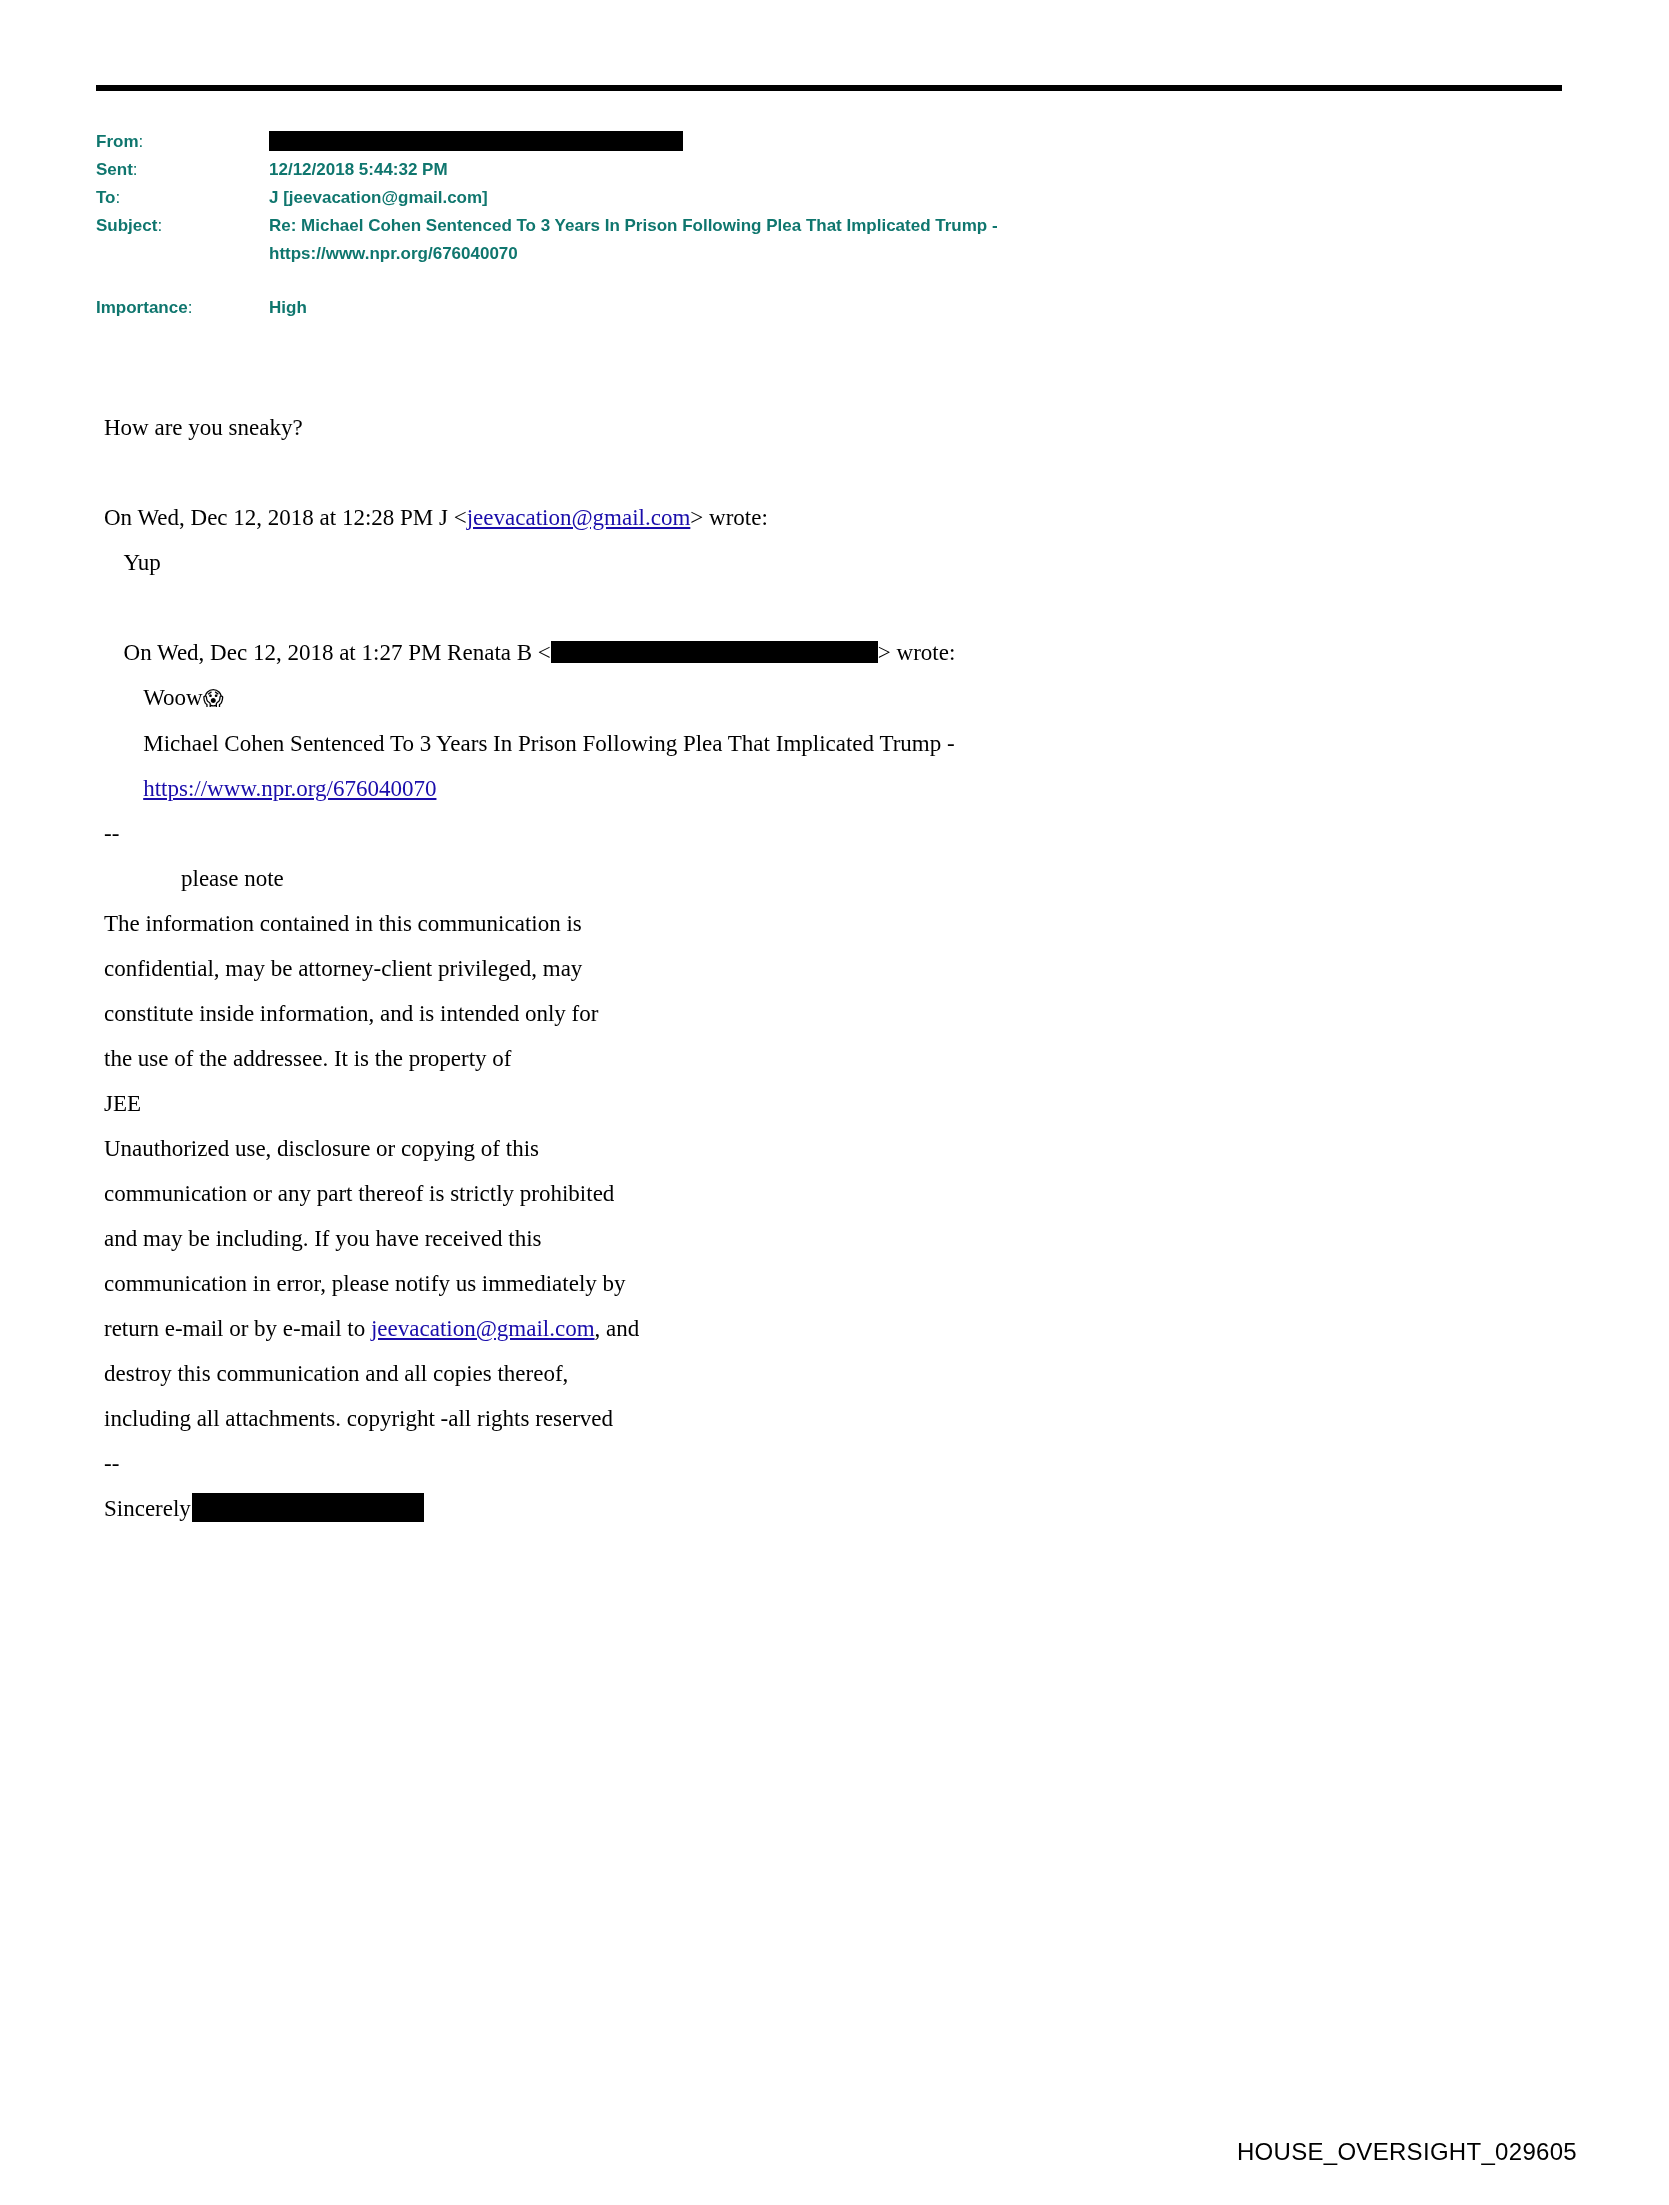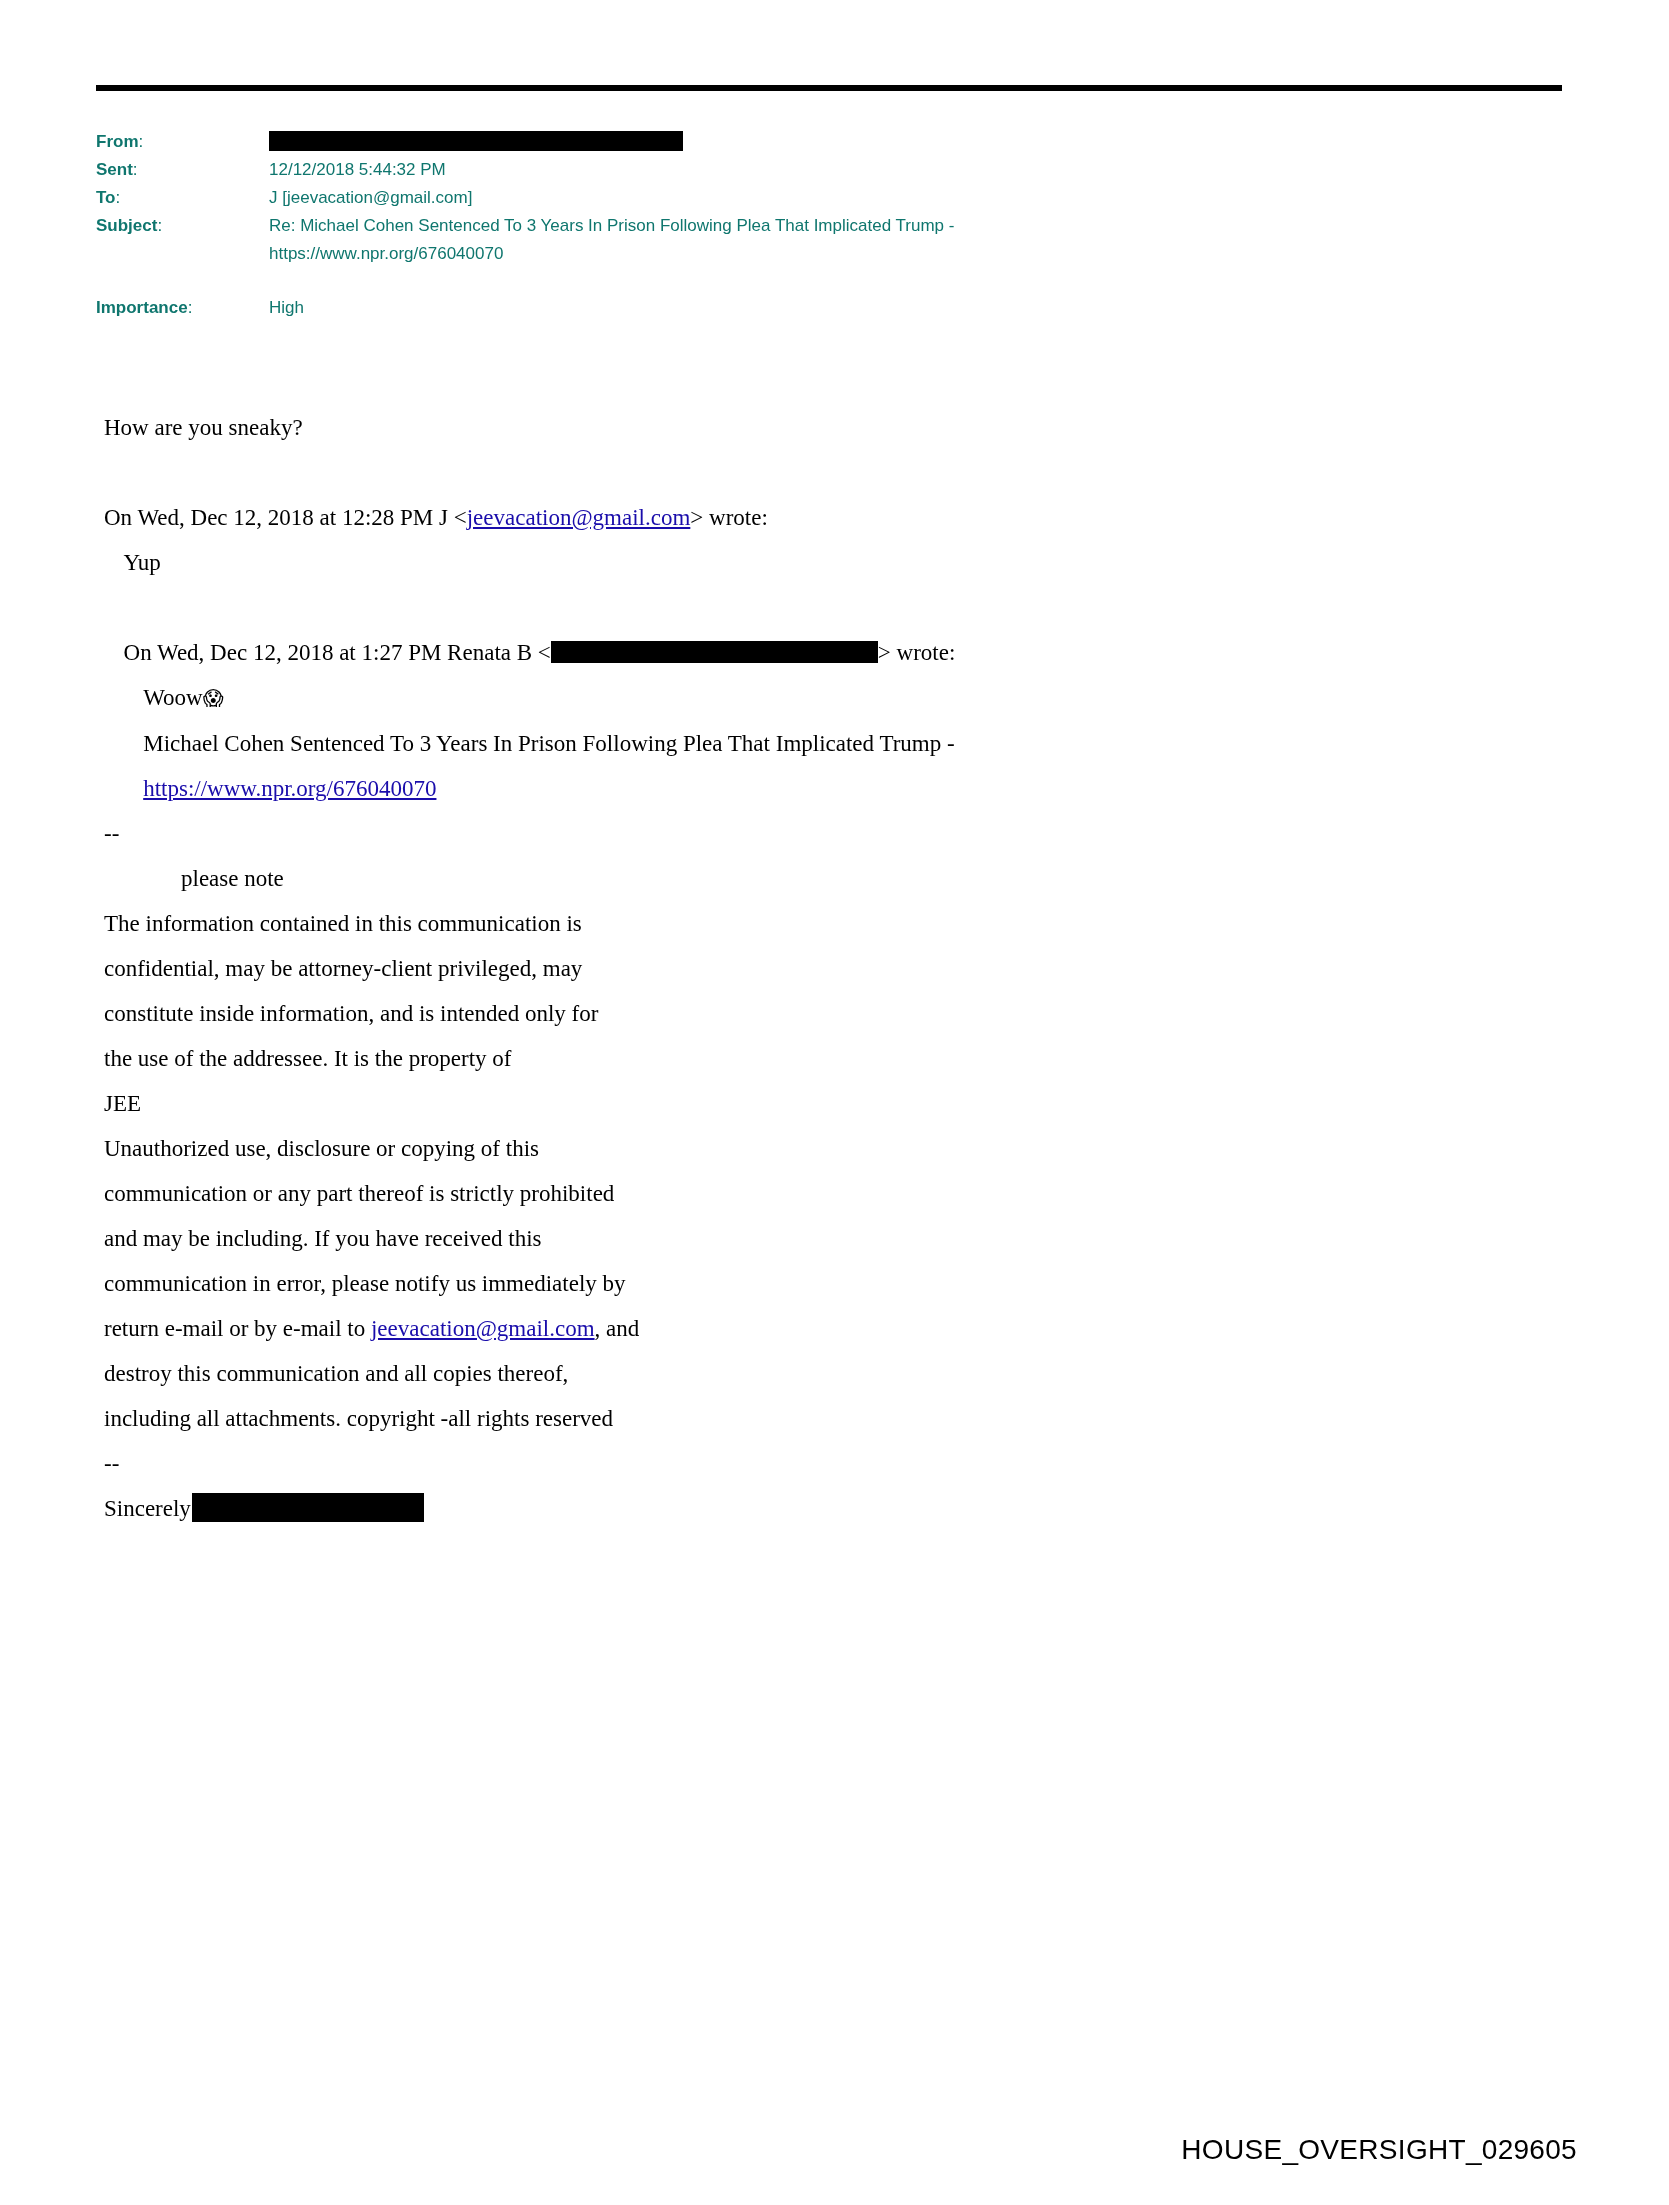--- a/index.html
+++ b/index.html
@@ -48,21 +48,21 @@
   }
   .hdr-label {
     width: 173px;
     flex: 0 0 173px;
     font-weight: bold;
     white-space: nowrap;
   }
   .hdr-label .colon { font-weight: normal; }
   .hdr-value {
     flex: 1 1 auto;
-    font-weight: normal;
+    font-weight: bold;
   }
   .hdr-gap { height: 26px; }
   .redact {
     display: inline-block;
     background: #000000;
     vertical-align: middle;
   }
   .redact-from {
     width: 414px;
     height: 20px;
@@ -117,21 +117,21 @@
 
   .sig-block { margin: 0; }
   .indent-note { padding-left: 77px; }
 
   
   .footer-stamp {
     position: absolute;
     right: 92px;
     bottom: 39px;
     font-family: "Liberation Sans", sans-serif;
-    font-size: 28px;
+    font-size: 24px;
     letter-spacing: 0.3px;
     color: #000;
     white-space: nowrap;
   }
 </style>
 </head>
 <body>
 
 <div class="page">
 

